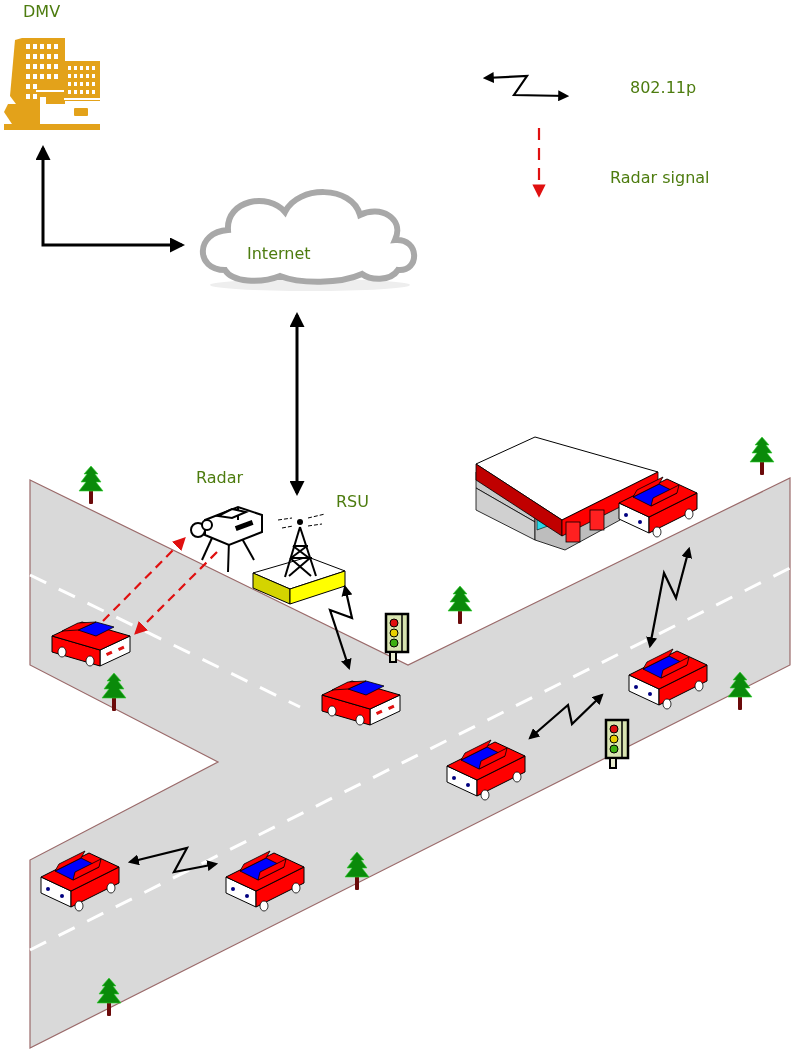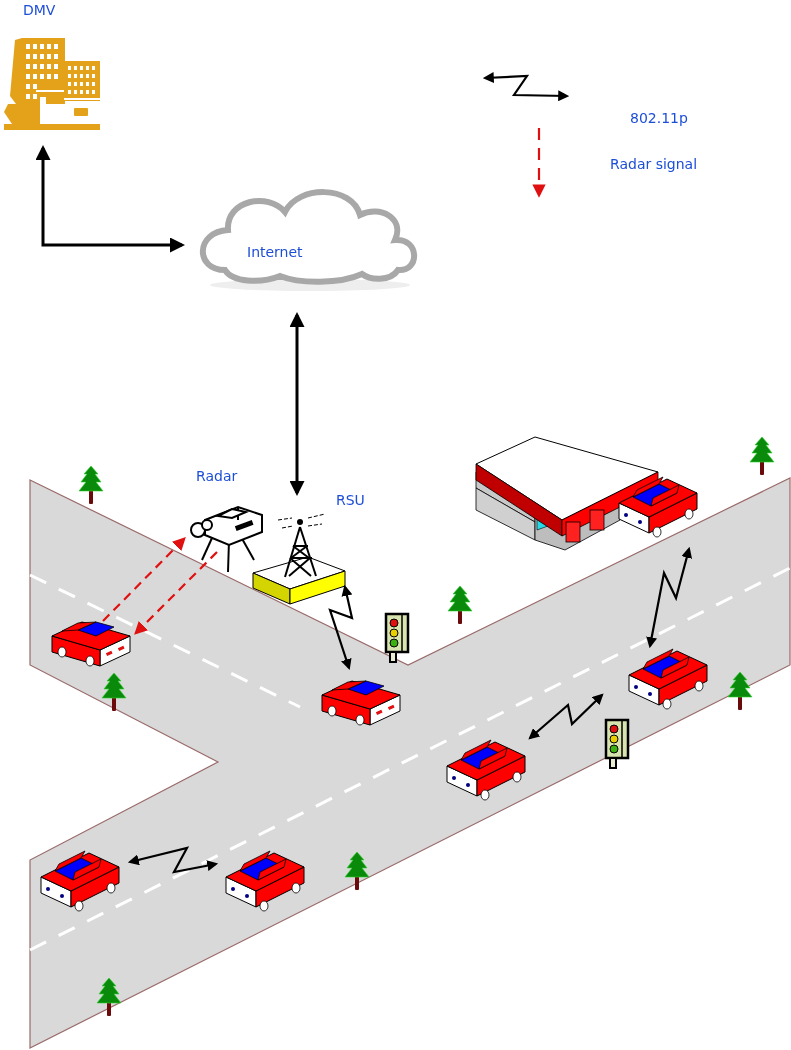--- a/index.html
+++ b/index.html
@@ -1,17 +1,17 @@
 <!DOCTYPE html>
 <html><head>
 <meta charset="utf-8">
 <style>
   html, body { margin: 0; padding: 0; background: #ffffff; }
   body { width: 791px; height: 1050px; position: relative; overflow: hidden; font-family: "DejaVu Sans", sans-serif; }
-  .lbl { position: absolute; color: #1d4ed8; font-size: 14px; white-space: nowrap; }
+  .lbl { position: absolute; color: #4d7c0f; font-size: 16px; white-space: nowrap; }
   svg { position: absolute; left: 0; top: 0; }
 </style>
 </head>
 <body>
 
 <svg width="791" height="1050" viewBox="0 0 791 1050" xmlns="http://www.w3.org/2000/svg">
   <defs>
     <marker id="ah" viewBox="0 0 10 10" refX="8" refY="5" markerWidth="5" markerHeight="5" orient="auto-start-reverse">
       <path d="M0,0 L10,5 L0,10 z" fill="#000"></path>
     </marker>
@@ -204,14 +204,14 @@
   <polyline points="130,862 187,848 174,872 216,864" fill="none" stroke="#000" stroke-width="2.2" marker-start="url(#ah)" marker-end="url(#ah)"></polyline>
 
   <polyline points="485,78 527,76 514,95 567,96" fill="none" stroke="#000" stroke-width="2.2" marker-start="url(#ah)" marker-end="url(#ah)"></polyline>
   <line x1="539" y1="128" x2="539" y2="195" stroke="#e01010" stroke-width="2.2" stroke-dasharray="12,8" marker-end="url(#ahr)"></line>
 </svg>
 
 <div class="lbl" style="left:23px; top:2px;">DMV</div>
 <div class="lbl" style="left:247px; top:244px;">Internet</div>
 <div class="lbl" style="left:196px; top:468px;">Radar</div>
 <div class="lbl" style="left:336px; top:492px;">RSU</div>
-<div class="lbl" style="left:630px; top:78px;margin-top:32px;">802.11p</div>
-<div class="lbl" style="left:610px; top:156px;">Radar signal</div>
+<div class="lbl" style="left:630px; top:78px;">802.11p</div>
+<div class="lbl" style="left:610px; top:168px;">Radar signal</div>
 
 </body></html>

